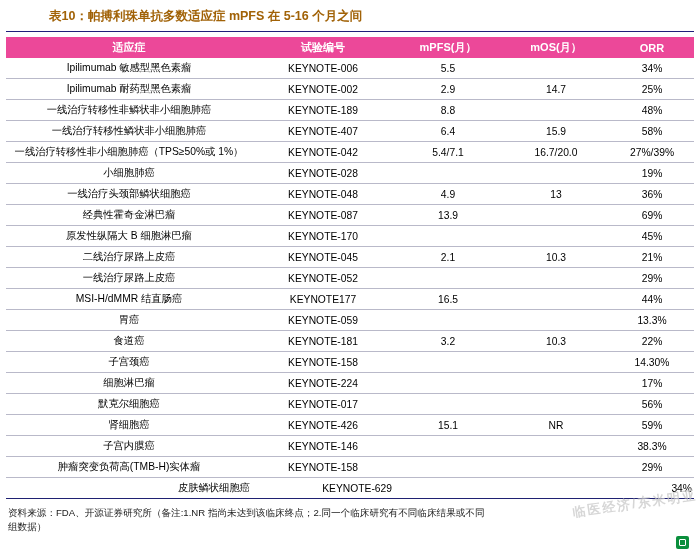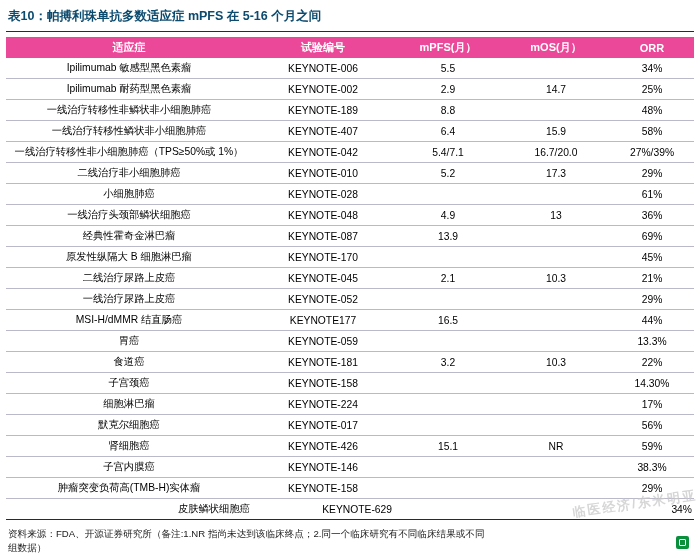--- a/index.html
+++ b/index.html
@@ -18,23 +18,24 @@
     position: relative;
     width: 700px;
     height: 553px;
     box-sizing: border-box;
     padding: 0;
   }
   .title-bar {
     padding: 8px 8px 4px 8px;
     font-size: 12.5px;
     font-weight: bold;
-    color: #0c4a6e;
+    color: #a16207;
     letter-spacing: 0px;
     white-space: nowrap;
+    margin-left: 41px;
   }
   .title-rule {
     border-bottom: 1.6px solid #1f1f7a;
     margin: 2px 6px 0 6px;
   }
   table.data {
     width: 688px;
     margin: 5px auto 0 auto;
     border-collapse: collapse;
     table-layout: fixed;
@@ -177,32 +178,25 @@
           <td>58%</td>
         </tr>
         <tr>
           <td>一线治疗转移性非小细胞肺癌（TPS≥50%或 1%）</td>
           <td>KEYNOTE-042</td>
           <td>5.4/7.1</td>
           <td>16.7/20.0</td>
           <td>27%/39%</td>
         </tr>
         <tr>
-          <td>二线治疗非小细胞肺癌</td>
-          <td>KEYNOTE-010</td>
-          <td>5.2</td>
-          <td>17.3</td>
-          <td>29%</td>
-        </tr>
-        <tr>
           <td>小细胞肺癌</td>
           <td>KEYNOTE-028</td>
           <td></td>
           <td></td>
-          <td>61%</td>
+          <td>19%</td>
         </tr>
         <tr>
           <td>一线治疗头颈部鳞状细胞癌</td>
           <td>KEYNOTE-048</td>
           <td>4.9</td>
           <td>13</td>
           <td>36%</td>
         </tr>
         <tr>
           <td>经典性霍奇金淋巴瘤</td>

